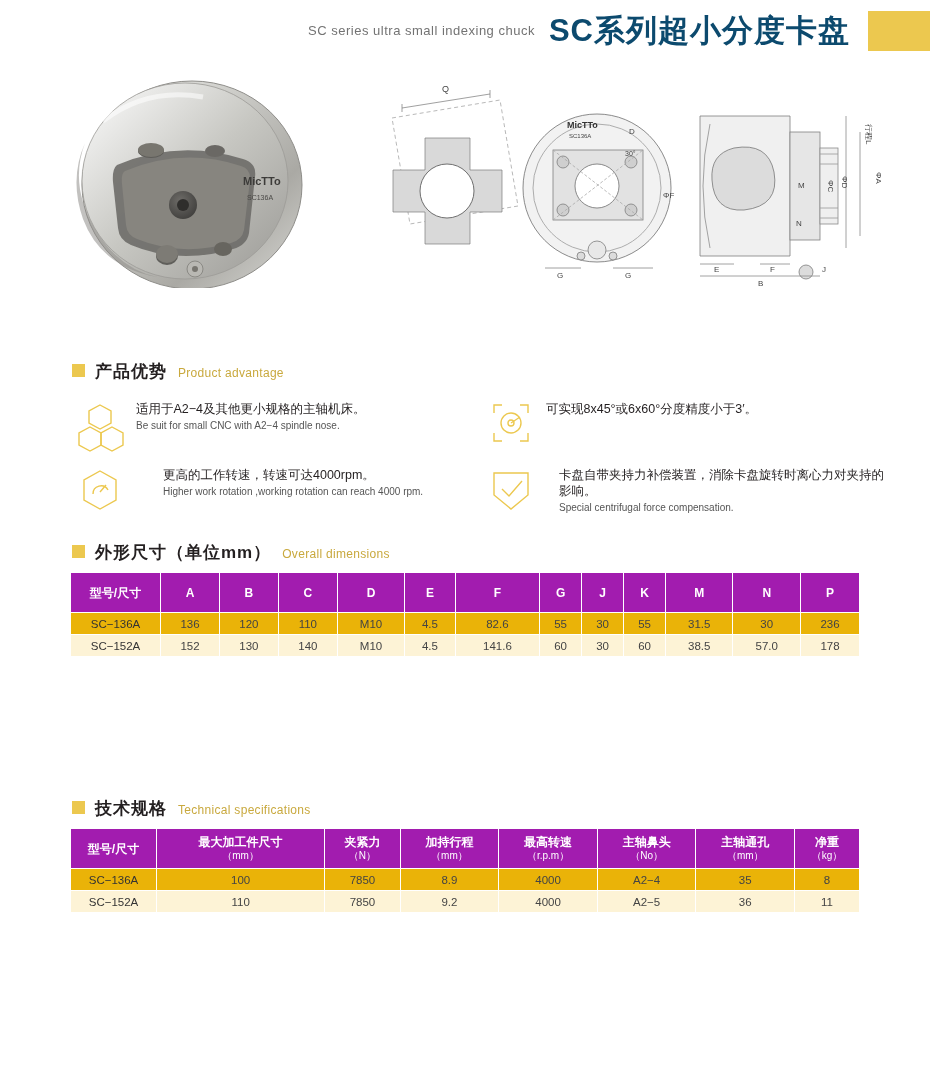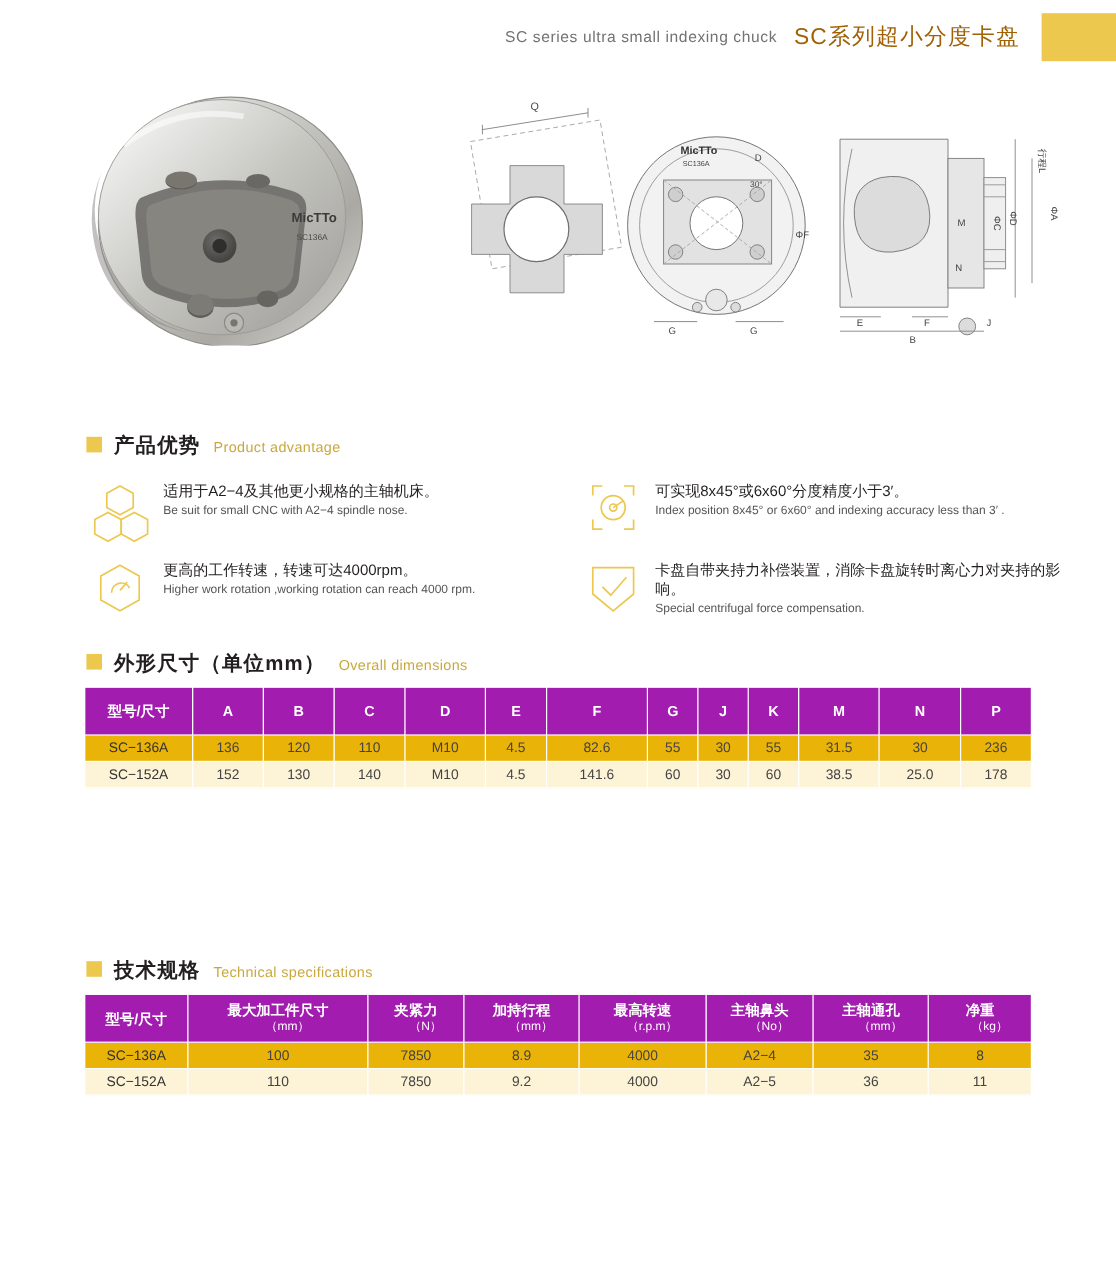--- a/index.html
+++ b/index.html
@@ -24,23 +24,23 @@
     padding-right: 0;
   }
   .header-en {
     color: #737373;
     font-size: 13px;
     letter-spacing: 0.5px;
     margin-right: 14px;
     padding-bottom: 2px;
   }
   .header-cn {
-    color: #a16207;
-    font-size: 19px;
-    font-weight: normal;
+    color: #0c4a6e;
+    font-size: 31px;
+    font-weight: bold;
     letter-spacing: 1px;
     margin-right: 18px;
   }
   .header-block {
     width: 62px;
     height: 40px;
     background: #ecc84f;
   }
 
   
@@ -109,23 +109,23 @@
     display: block;
   }
   .adv-text .en {
     font-size: 10px;
     color: #555;
     line-height: 14px;
     display: block;
     margin-top: 2px;
   }
   .adv1 { left: 78px; top: 0px; }
-  .adv2 { left: 78px; top: 66px; }
+  .adv2 { left: 78px; top: 66px; gap: 27px; }
   .adv3 { left: 488px; top: 0px; }
-  .adv4 { left: 488px; top: 66px; width: 400px;}
+  .adv4 { left: 488px; top: 66px; width: 400px; gap: 13px;}
 
   
   .tbl-wrap { margin: 0 auto; width: 790px; }
   table { border-collapse: collapse; width: 100%; }
   table th {
     background: #a21caf;
     color: #fff;
     font-size: 12px;
     font-weight: bold;
     height: 40px;
@@ -137,21 +137,21 @@
     font-size: 11.5px;
     color: #444;
     text-align: center;
     height: 22px;
     border: 1px solid #ffffff;
     padding: 1px;
   }
   tr.row-odd td { background: #eab308; }
   tr.row-even td { background: #fdf3d6; }
   td.first-col { color: #333; }
-  .th-sub { display: block; font-size: 10px; font-weight: normal; margin-left: 16px; }
+  .th-sub { display: block; font-size: 10px; font-weight: normal; }
 
   .dims-section { margin-top: 10px; }
   .specs-section { margin-top: 46px; }
 </style>
 </head>
 <body>
 
 <div class="header">
   <span class="header-en">SC series ultra small indexing chuck</span>
   <span class="header-cn">SC系列超小分度卡盘</span>
@@ -332,21 +332,20 @@
           <path d="M40,32 L40,40 L32,40"></path>
           <path d="M14,40 L6,40 L6,32"></path>
           <circle cx="23" cy="22" r="10"></circle>
           <circle cx="23" cy="22" r="3"></circle>
           <path d="M23,22 L32,16"></path>
         </g>
       </svg>
     </div>
     <div class="adv-text">
       <span class="cn">可实现8x45°或6x60°分度精度小于3′。</span>
-      <span class="en">Index position 8x45° or 6x60°  and indexing accuracy less than 3′ .</span>
     </div>
   </div>
 
   <div class="adv adv4">
     <div class="adv-ico">
       <svg width="58" height="54" viewBox="0 0 58 54">
         <g fill="none" stroke="#ecc84f" stroke-width="1.4">
           <path d="M6,6 L40,6 L40,28 L23,42 L6,28 Z"></path>
           <path d="M14,22 L21,29 L34,14"></path>
         </g>
@@ -405,21 +404,21 @@
           <td>152</td>
           <td>130</td>
           <td>140</td>
           <td>M10</td>
           <td>4.5</td>
           <td>141.6</td>
           <td>60</td>
           <td>30</td>
           <td>60</td>
           <td>38.5</td>
-          <td>25.0</td>
+          <td>57.0</td>
           <td>178</td>
         </tr>
       </tbody>
     </table>
   </div>
 </div>
 
 <div class="specs-section" style="margin-top:140px;">
   <div class="section-title">
     <span class="sq"></span>

